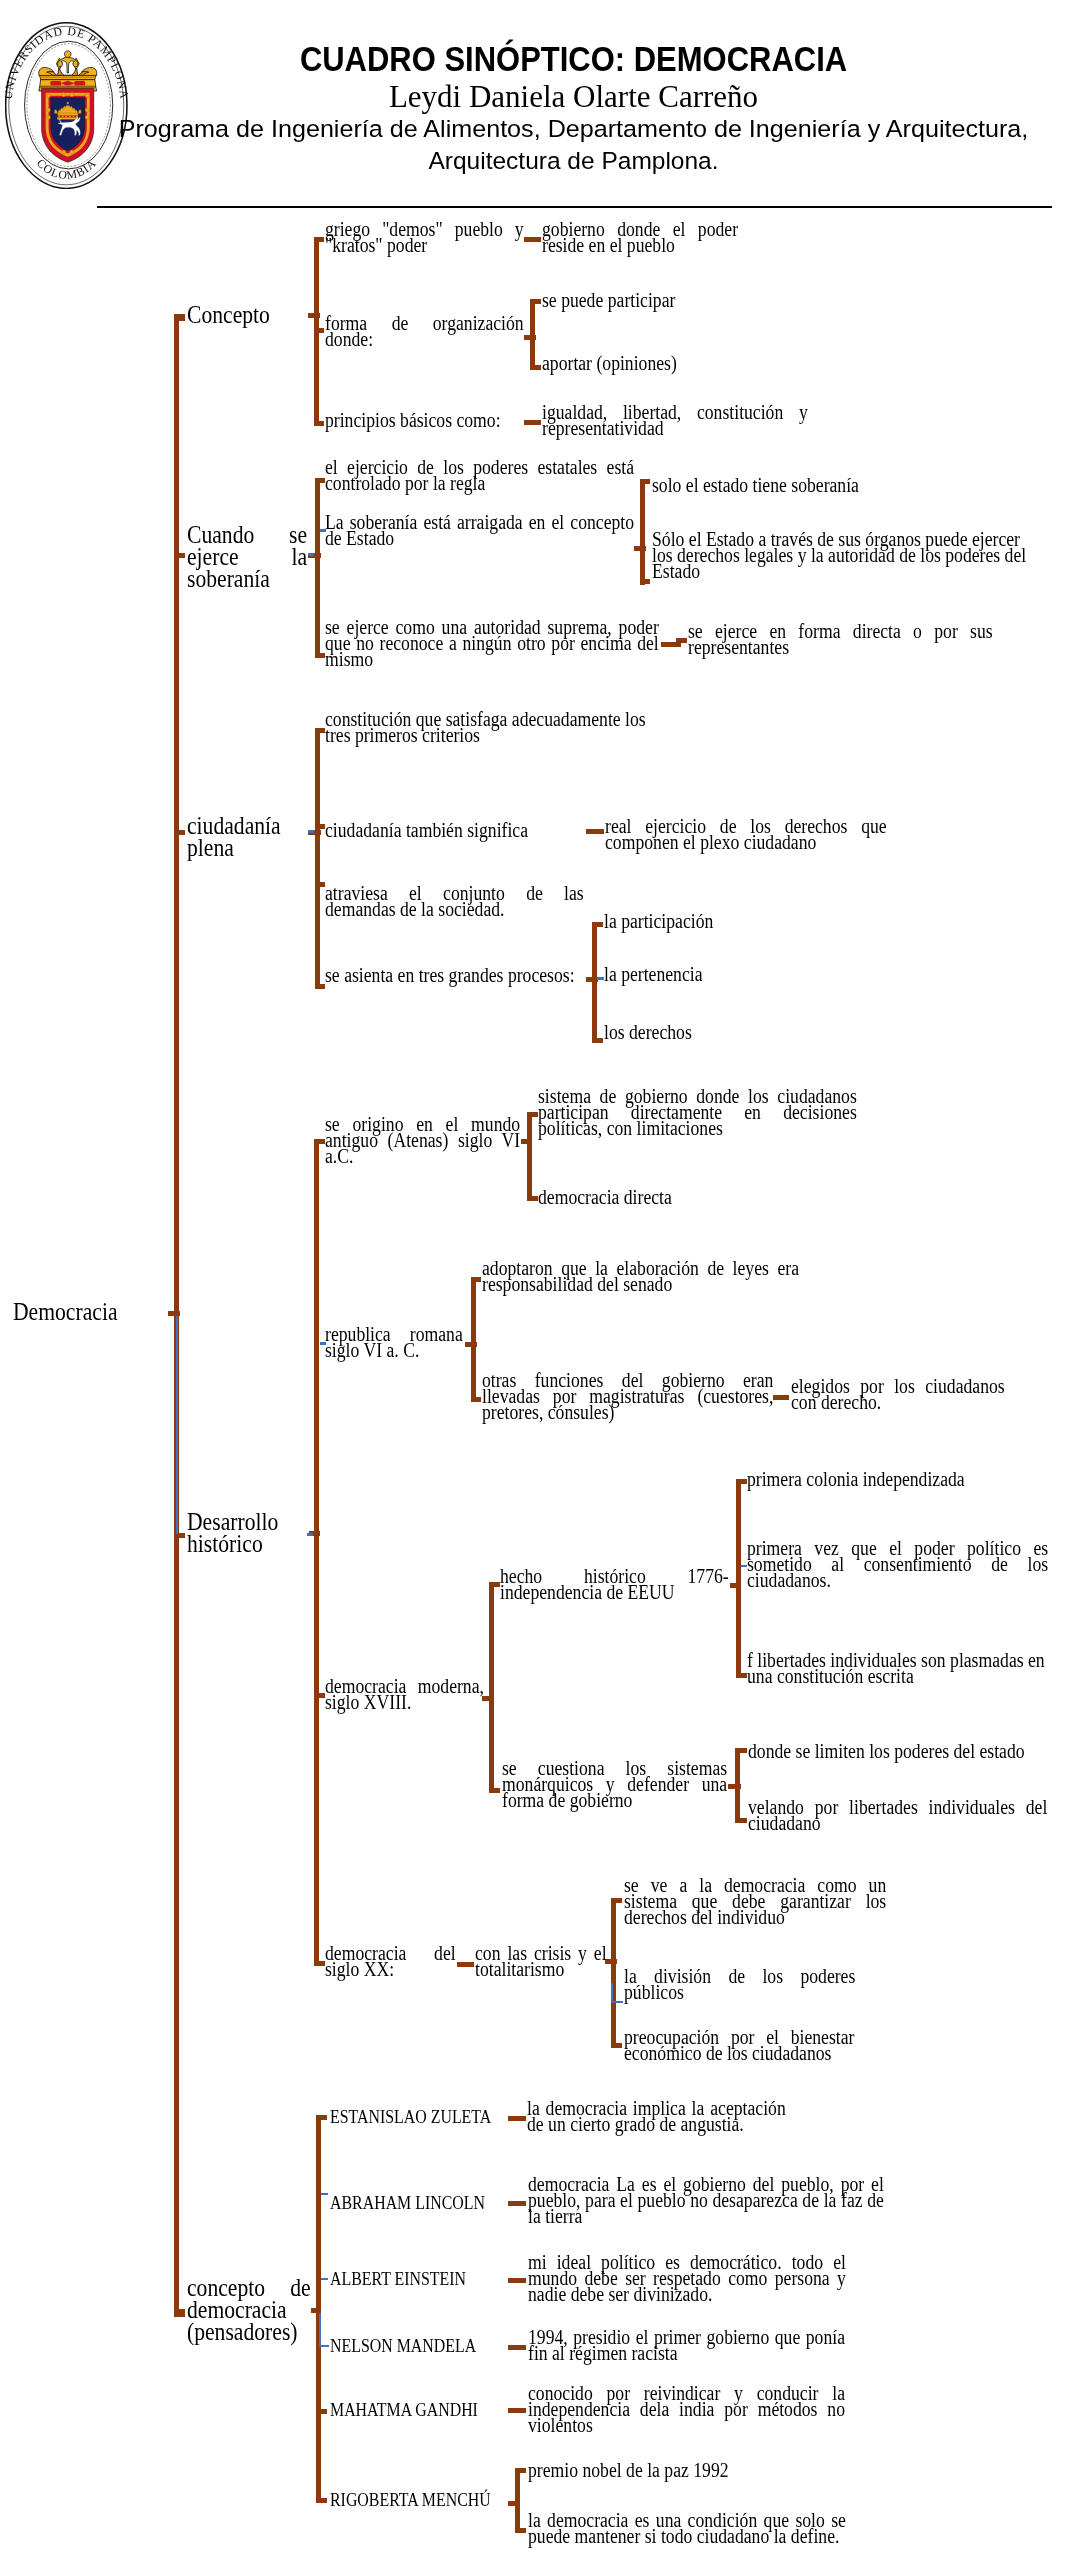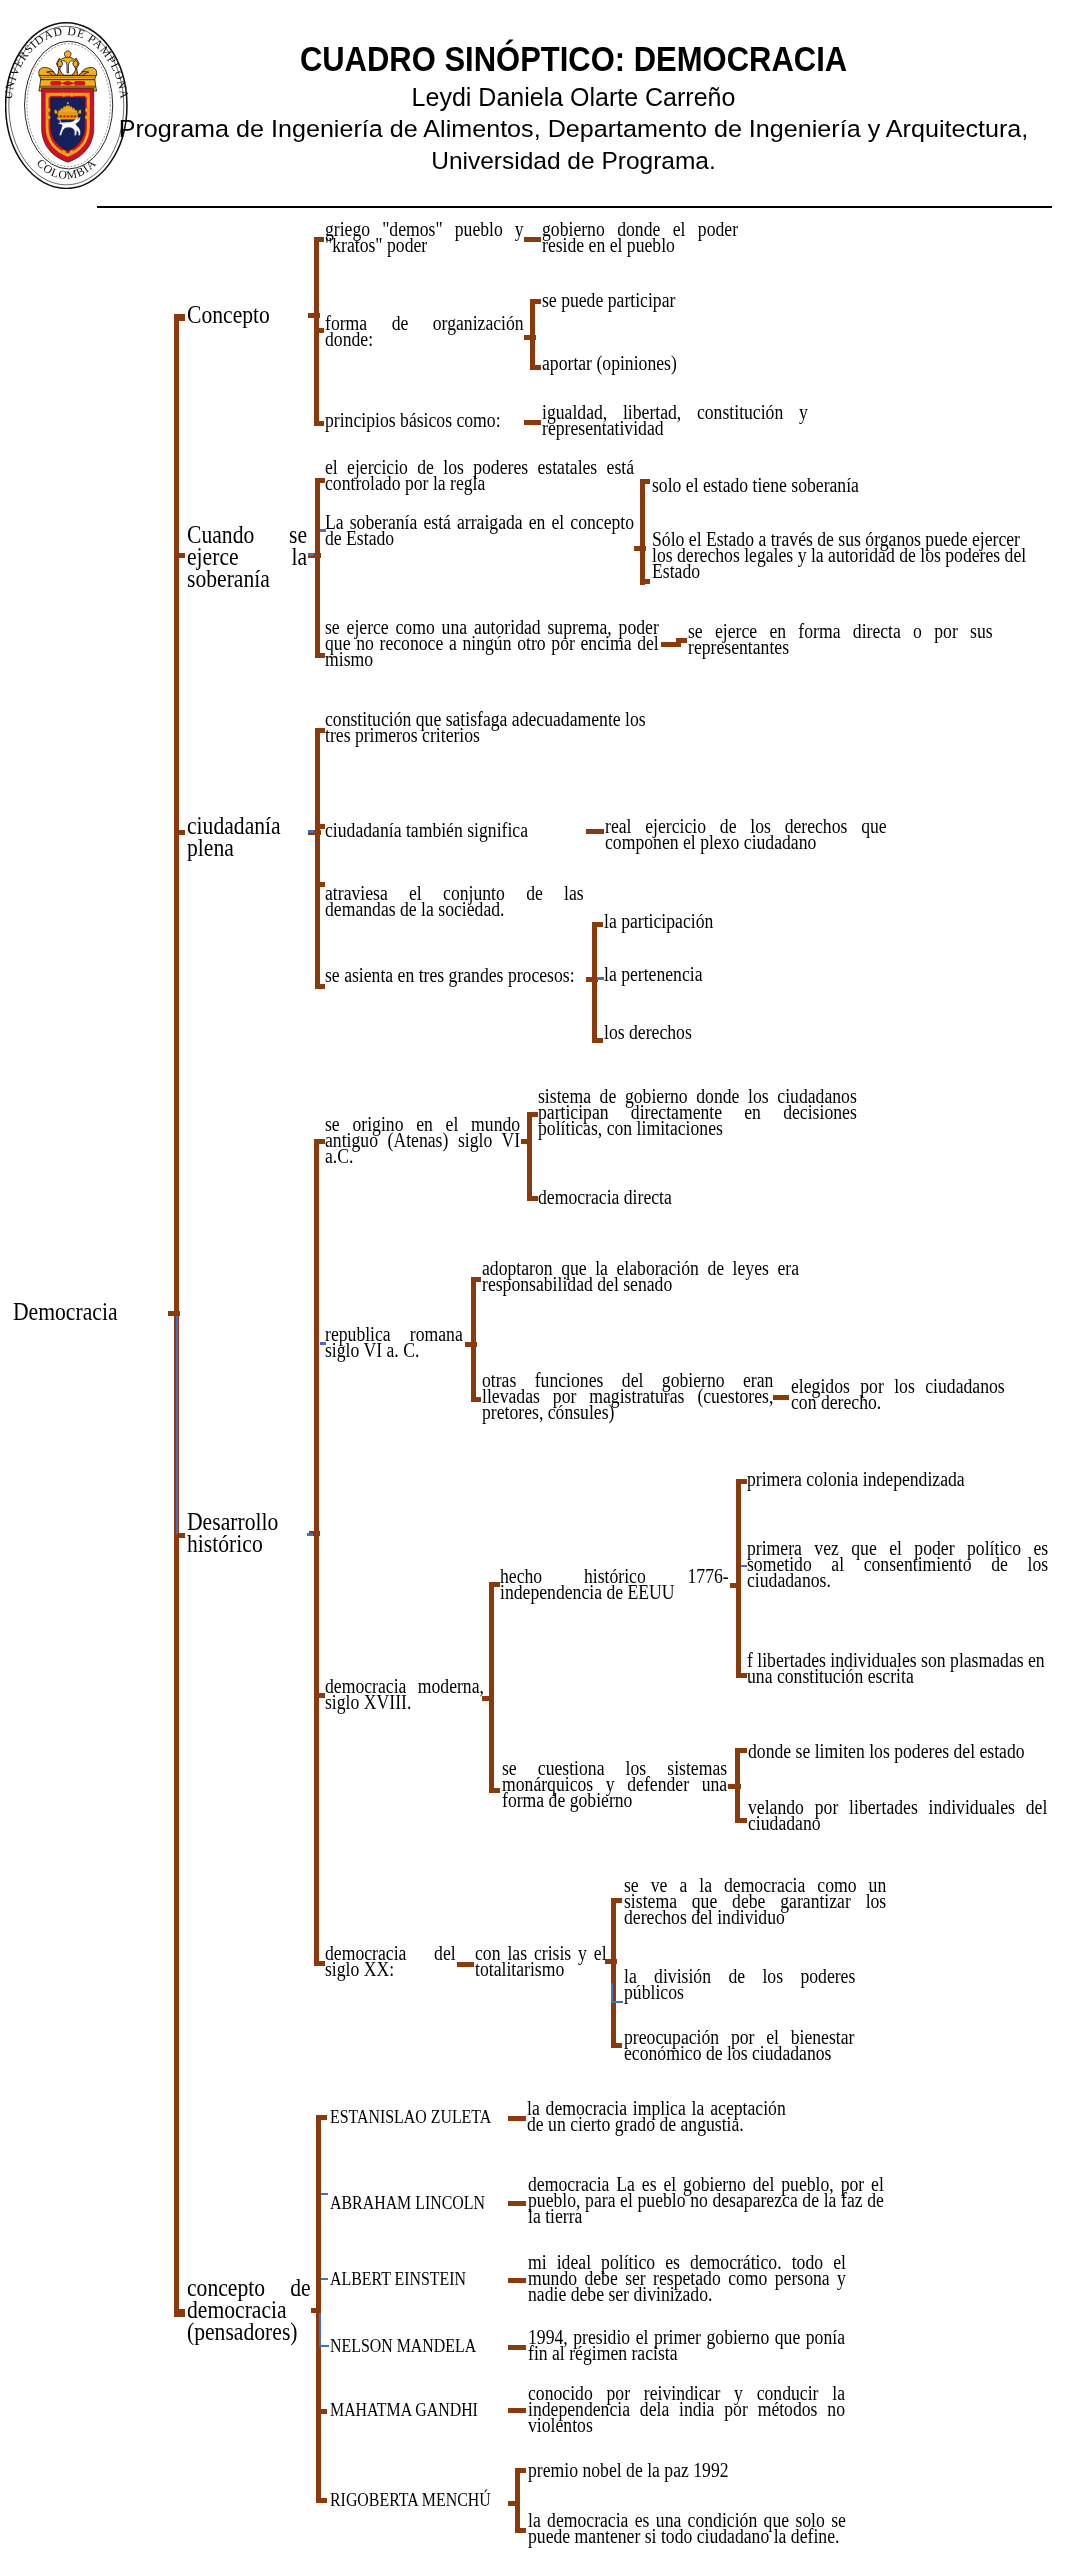--- a/index.html
+++ b/index.html
@@ -6,21 +6,21 @@
   html{overflow:hidden;}
   html,body{margin:0;padding:0;background:#fff;}
   body{width:1090px;height:2576px;position:relative;overflow:hidden;
        font-family:"Liberation Serif",serif;color:#000;}
   
   #header{position:absolute;left:0;top:0;width:1090px;height:211px;}
   #logo{position:absolute;left:5.4px;top:3.6px;width:134px;height:183px;}
   #hdr-text{position:absolute;left:58px;top:37px;width:1031px;text-align:center;}
   .h-title{font-family:"Liberation Sans",sans-serif;font-weight:bold;font-size:35px;
            line-height:44px;transform:scaleX(.885);}
-  .h-author{font-family:Liberation Sans, sans-serif;font-size:25px;line-height:32px;}
+  .h-author{font-family:Liberation Serif, serif;font-size:31px;line-height:32px;}
   .h-aff{font-family:"Liberation Sans",sans-serif;font-size:24.5px;line-height:32px;}
   .h-aff.a1{transform:scaleX(1.026);width:997px;margin-left:17px;}
   #hrule{position:absolute;left:97px;top:206px;width:955px;height:1.8px;background:#000;}
   
   #diagram{position:absolute;left:0;top:0;width:1090px;height:2576px;overflow:hidden;}
   .brk i,i.arm,i.stem{position:absolute;background:#8B3A0E;display:block;}
   i.arm{height:5px;}
   i.blu{position:absolute;background:#3F70C4;display:block;}
   .tx{position:absolute;font-size:20px;line-height:16px;color:#000;
       transform:scaleX(.883);transform-origin:0 0;}
@@ -138,21 +138,21 @@
           <circle cx="58.4" cy="134" r="0.6" fill="#333" stroke="none"></circle>
         </g>
       </g>
     </svg>
 
   </div>
   <div id="hdr-text">
     <div class="h-title">CUADRO SINÓPTICO: DEMOCRACIA</div>
     <div class="h-author">Leydi Daniela Olarte Carreño</div>
     <div class="h-aff a1">Programa de Ingeniería de Alimentos, Departamento de Ingeniería y Arquitectura,</div>
-    <div class="h-aff">Universidad de Programa.</div>
+    <div class="h-aff">Arquitectura de Pamplona.</div>
   </div>
   <div id="hrule"></div>
 </div>
 
 <div id="diagram">
   
   <div class="brk">
     <i class="stem" style="left:174px;top:314px;width:5.4px;height:2003px"></i>
     <i class="arm" style="left:174px;top:314px;width:11px"></i>
     <i class="arm" style="left:174px;top:2312px;width:11px"></i>

